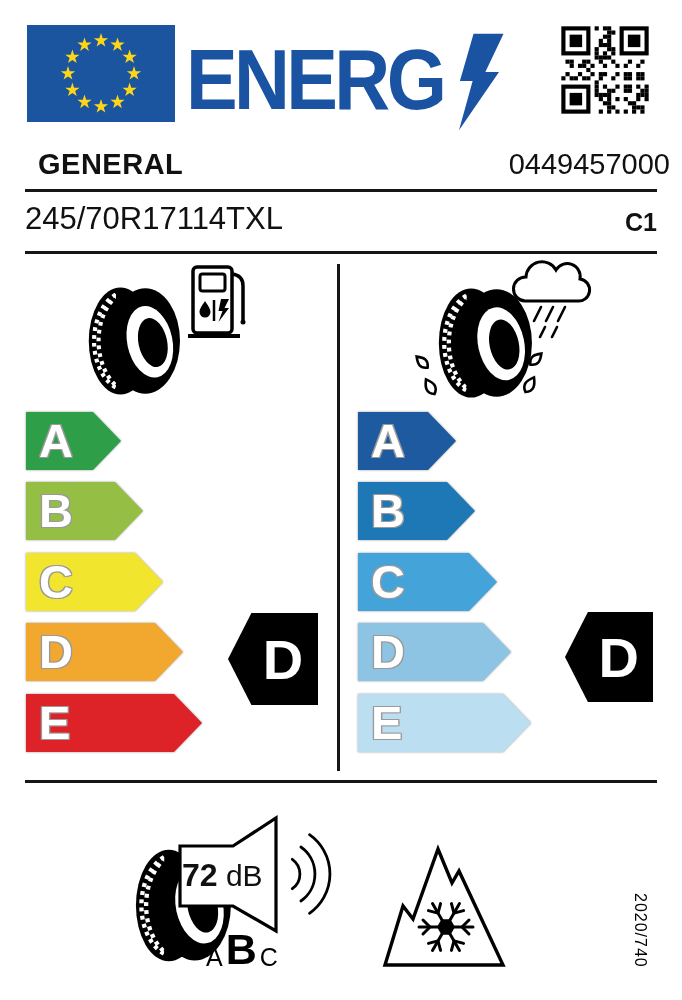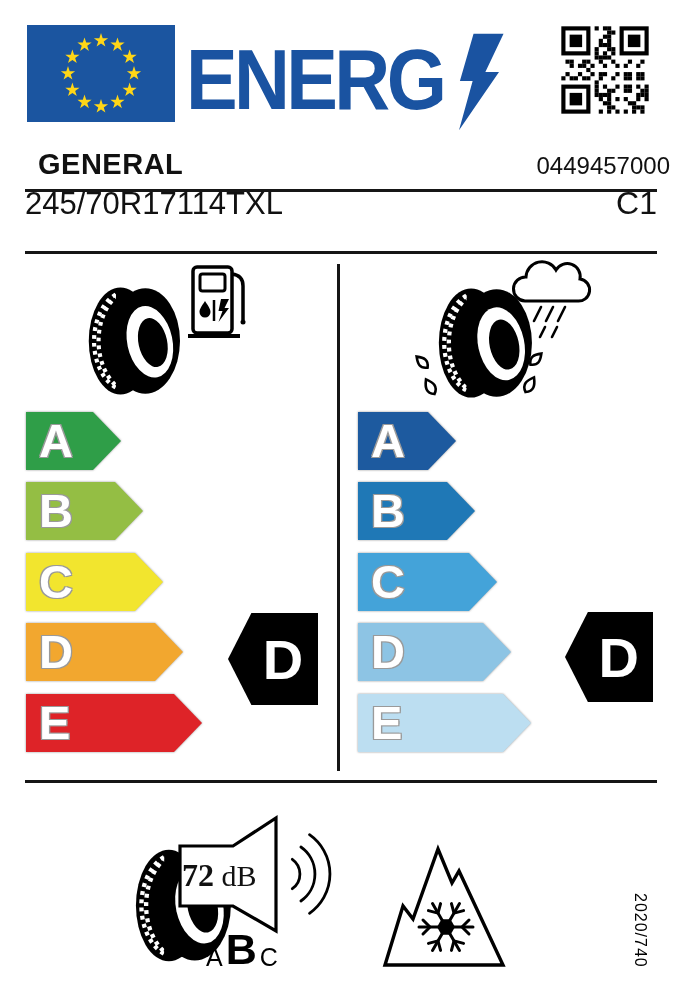--- a/index.html
+++ b/index.html
@@ -13,24 +13,24 @@
   .logo-text{
     font-size:86px;font-weight:bold;color:#1a53a1;letter-spacing:-4px;line-height:98px;
     transform:scaleX(.9);transform-origin:left center;
   }
   .bolt{margin-left:-22px;margin-top:6px;}
   .qr{position:absolute;left:553px;top:18px;}
   
   .row{position:absolute;left:25px;width:632px;display:flex;justify-content:space-between;}
   .brand-row{top:148px;align-items:baseline;margin-left:13px;}
   .brand{font-size:29px;font-weight:bold;letter-spacing:.5px;}
-  .article{font-size:24px;}
-  .size-row{top:185px;align-items:flex-end;gap:20px;}
+  .article{font-size:29px;}
+  .size-row{top:201px;align-items:flex-end;gap:20px;}
   .size{font-size:31px;}
-  .tclass{font-size:32px;}
+  .tclass{font-size:25px;font-weight:bold;}
   .hline{position:absolute;left:25px;width:632px;height:2.5px;background:#161616;}
   .hr1{top:189px}.hr2{top:251px}.hr3{top:780px}
   .vline{position:absolute;left:337px;top:264px;width:2.5px;height:507px;background:#161616;}
   
   .bar{position:absolute;height:58px;filter:drop-shadow(0 0 1px rgba(130,130,130,.85));}
   .bar-shape{
     width:100%;height:100%;
     clip-path:polygon(0 0, calc(100% - 28px) 0, 100% 50%, calc(100% - 28px) 100%, 0 100%);
     display:flex;align-items:center;
   }
@@ -54,21 +54,21 @@
   }
   .ind-fuel{left:228px;top:613px;width:90px;height:92px;}
   .ind-wet{left:565px;top:612px;width:88px;height:90px;}
   .ind-letter{font-size:56px;font-weight:bold;padding-left:22%;}
   
   .icon-fuel{position:absolute;left:85px;top:260px;}
   .icon-wet{position:absolute;left:415px;top:255px;}
   .icon-noise{position:absolute;left:125px;top:810px;}
   .noise-text{
     position:absolute;left:182px;top:857px;width:72px;text-align:center;
-    font-size:30px;white-space:nowrap;font-family:Liberation Serif, serif;
+    font-size:30px;white-space:nowrap;
   }
   .noise-db-val{font-weight:bold;font-size:32px;}
   .noise-classes{
     position:absolute;left:206px;top:924px;height:46px;
     display:flex;align-items:flex-end;gap:3px;
   }
   .nc{font-size:25px;line-height:1;color:#000;}
   .nc-active{font-size:43px;font-weight:bold;line-height:.92;}
   .icon-snow{position:absolute;left:376px;top:840px;}
   .regulation{

